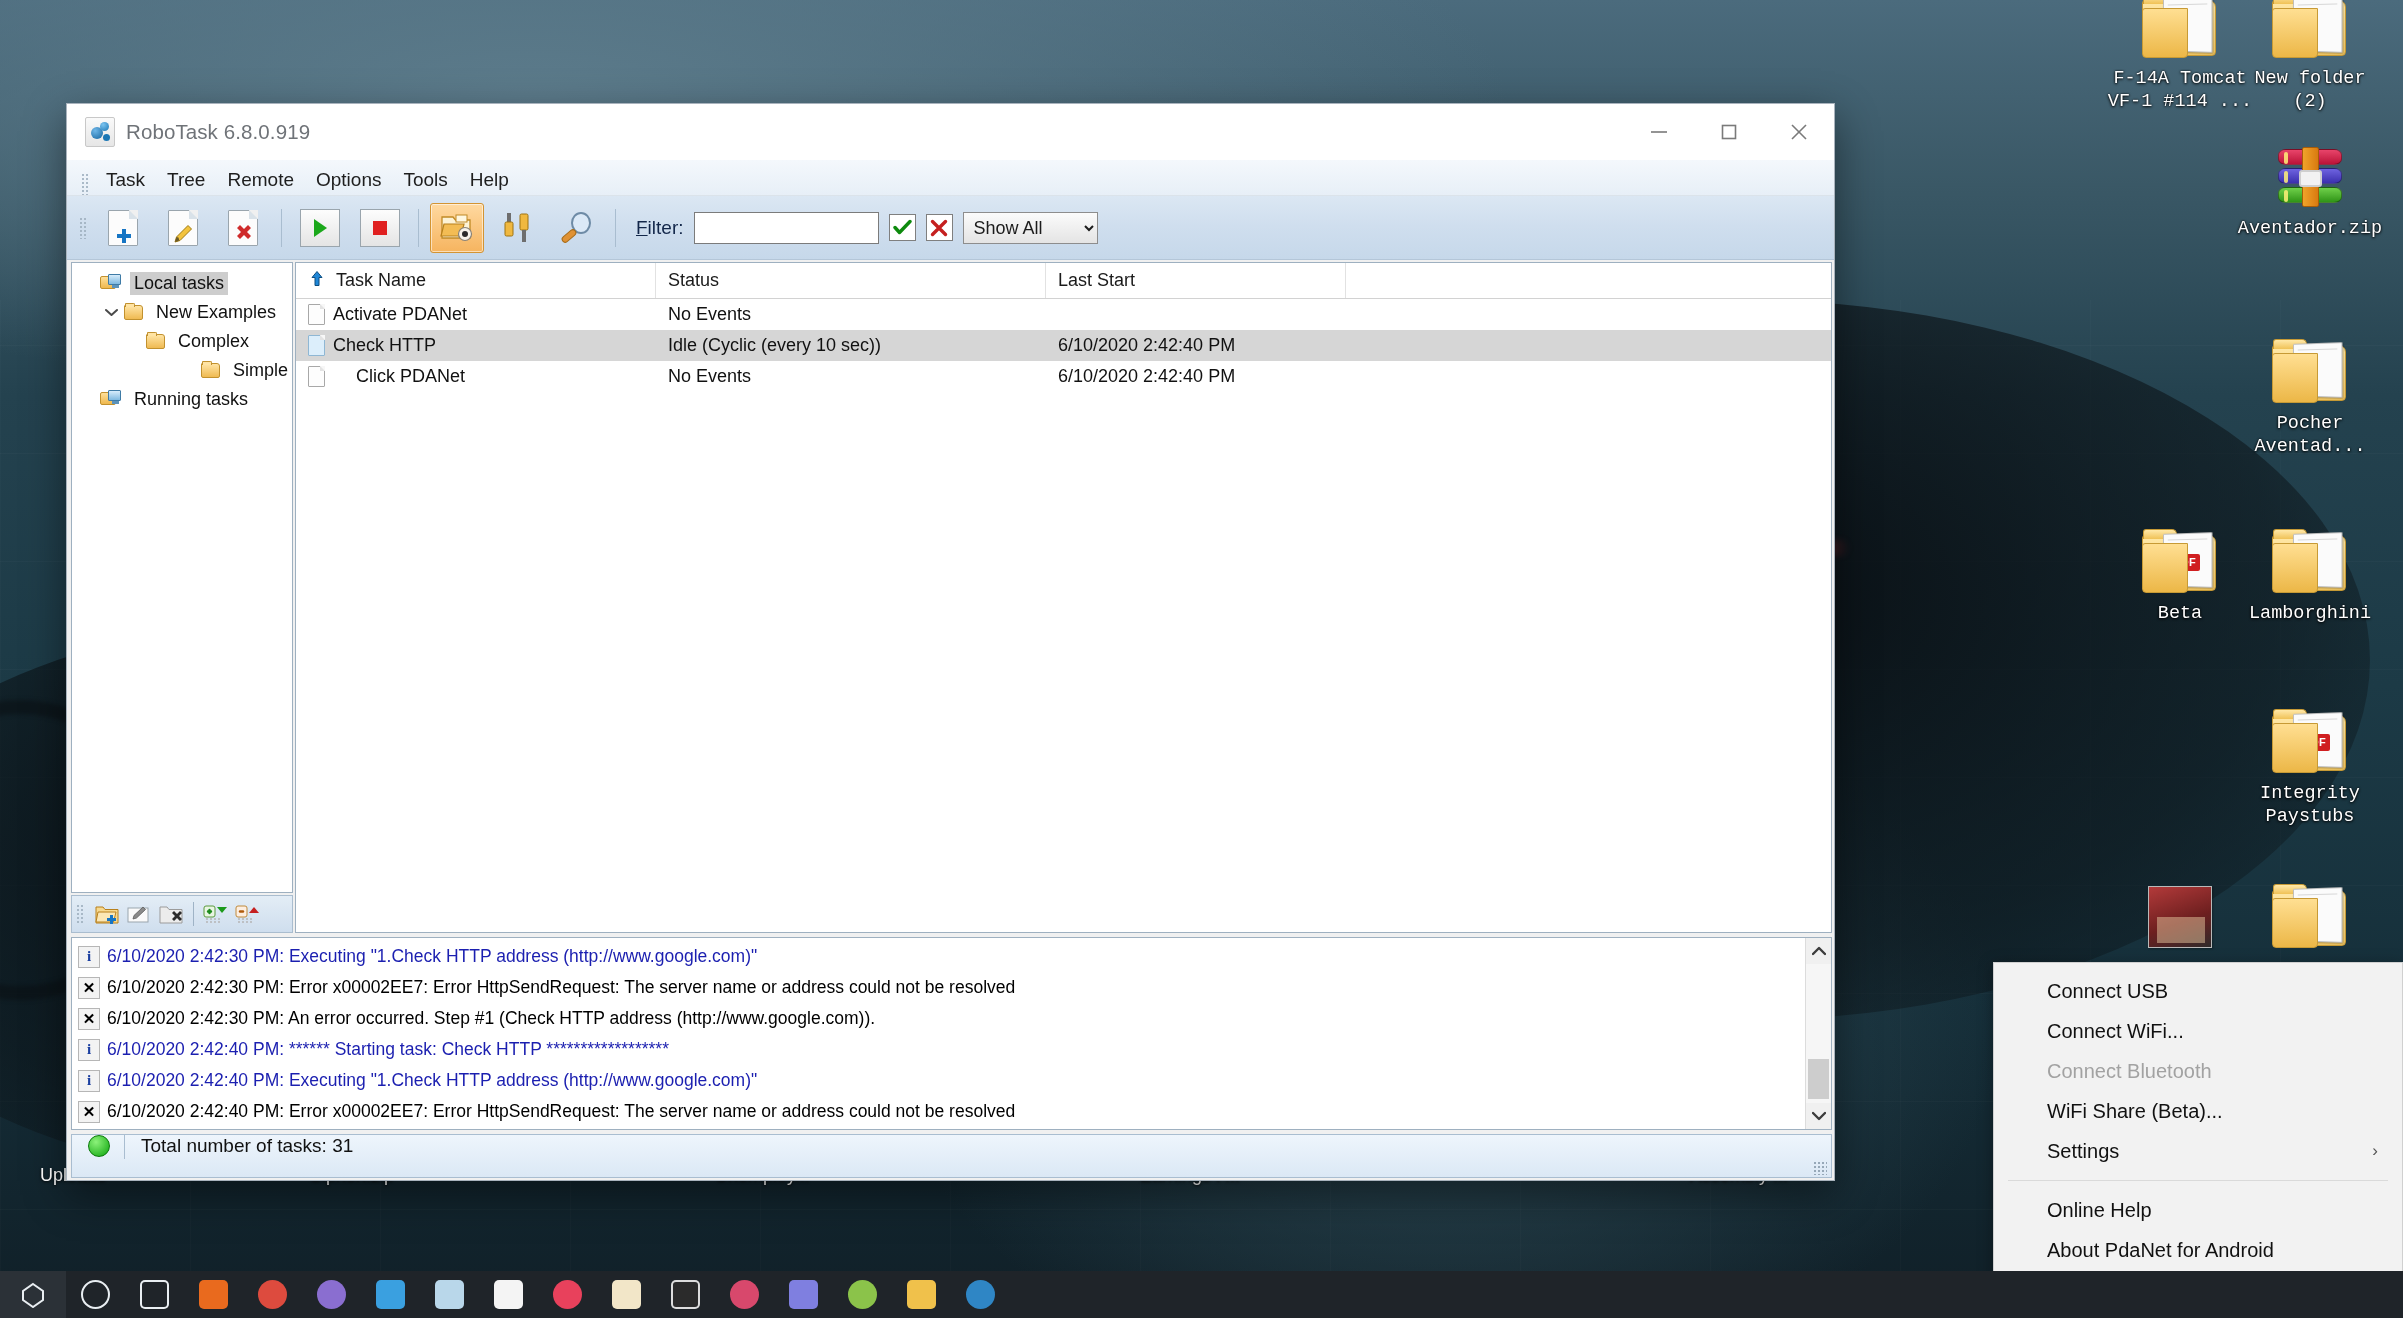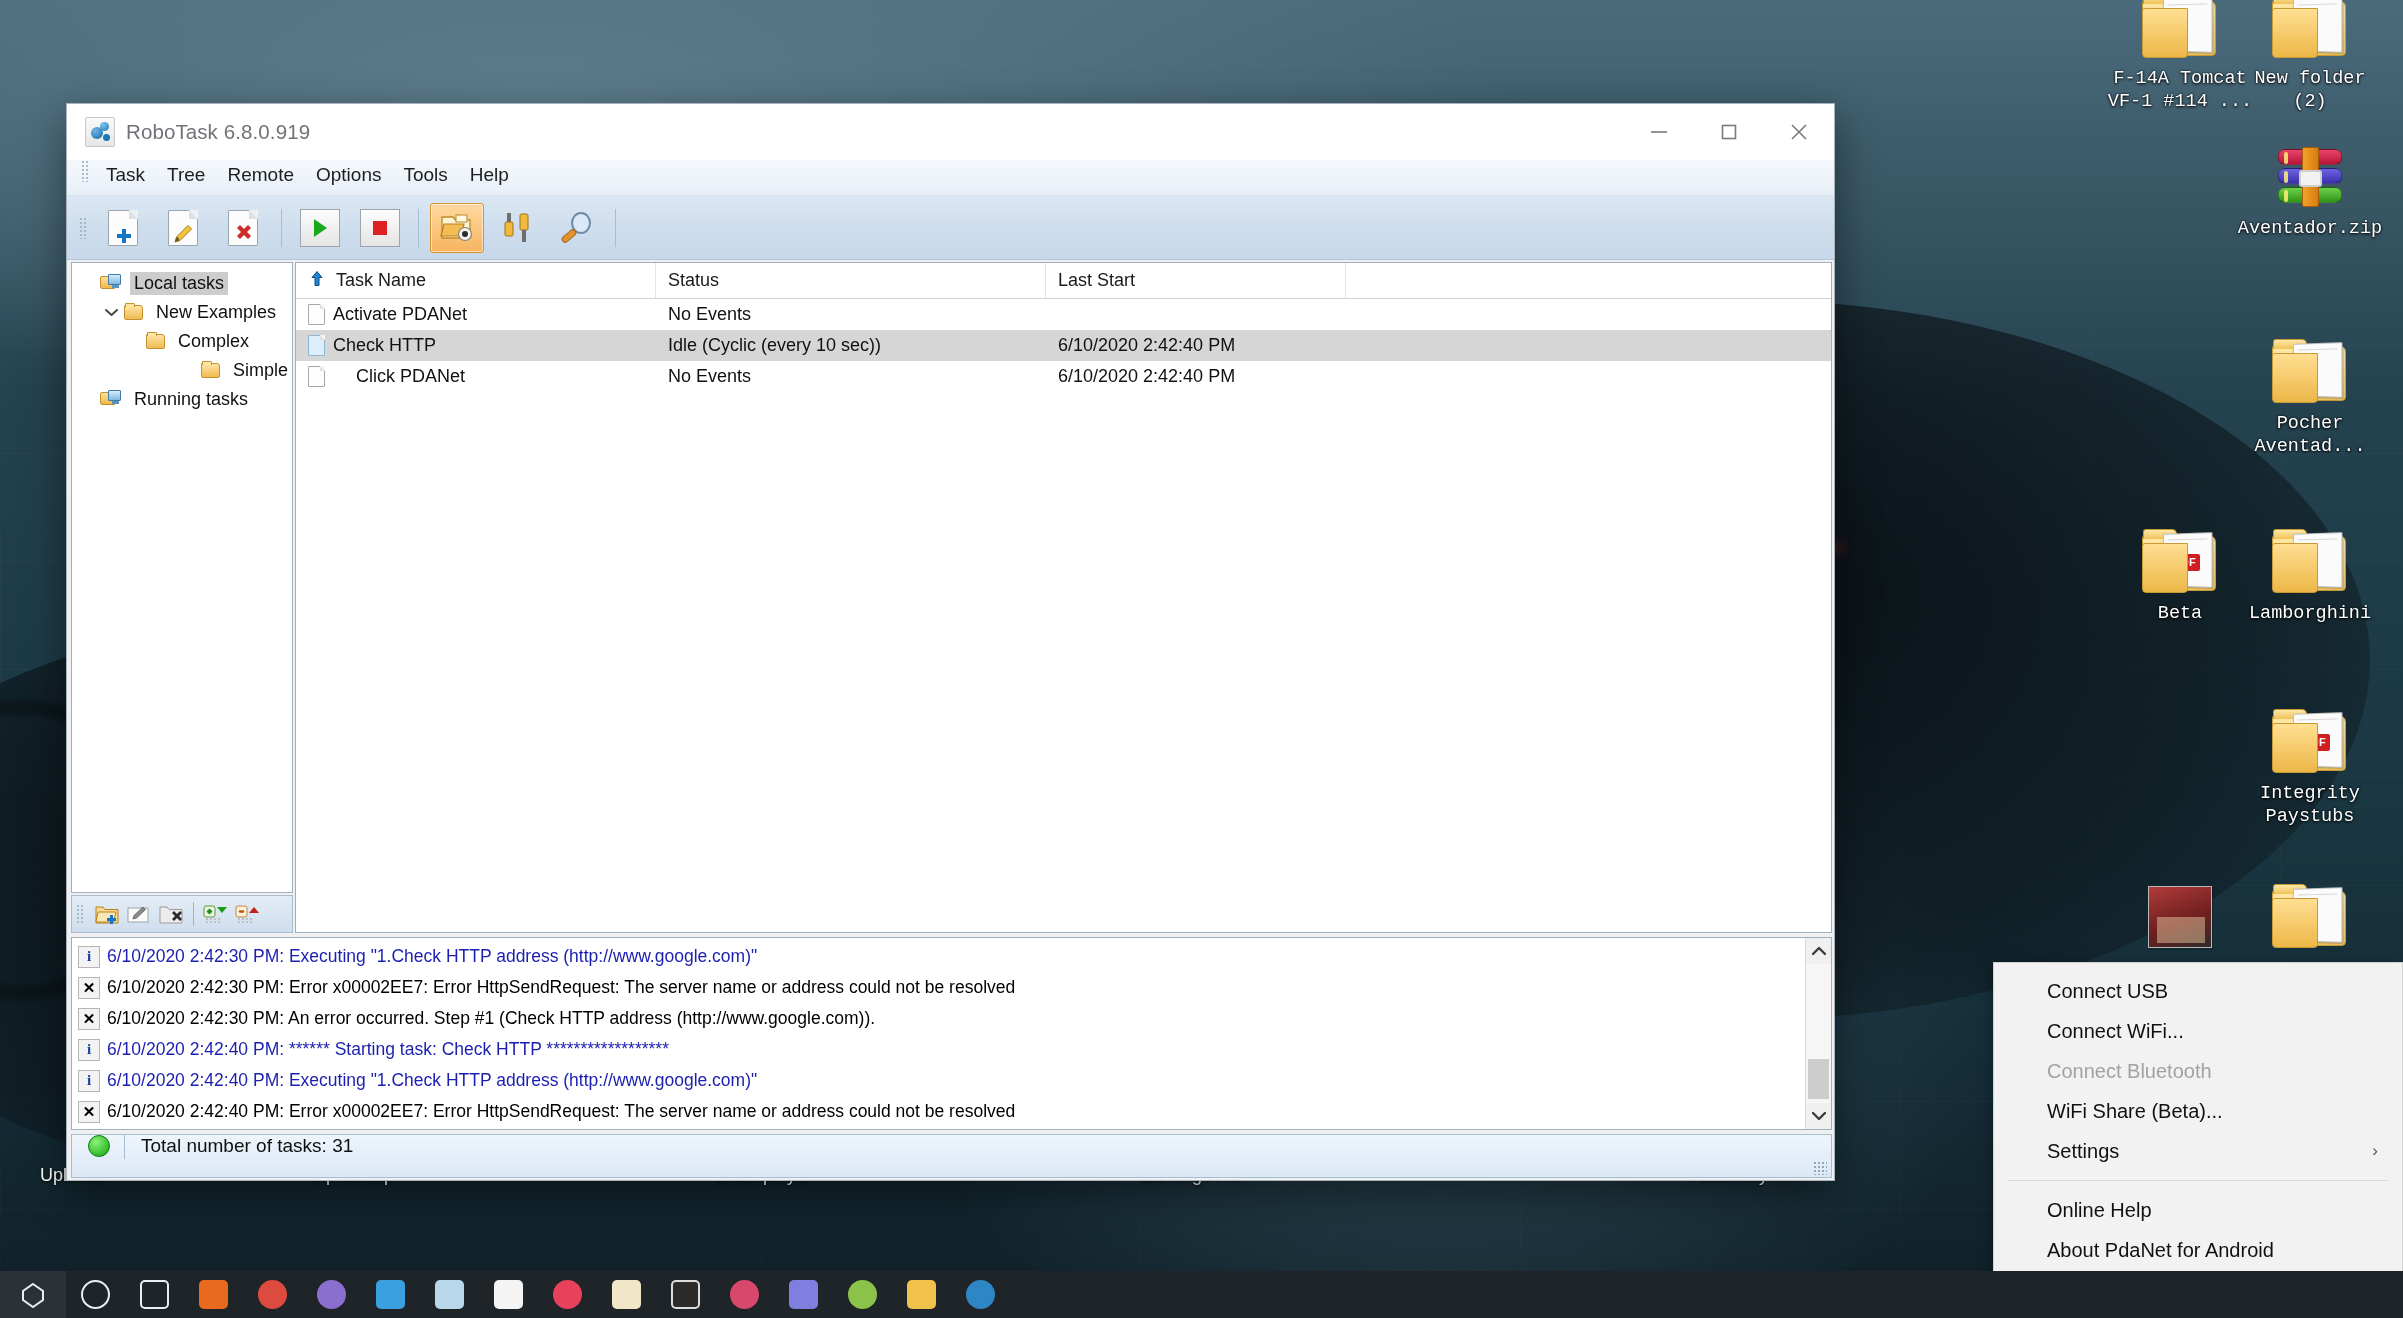--- a/index.html
+++ b/index.html
@@ -129,21 +129,21 @@
     box-shadow: 2px 11px 0 -1px #1b77b5;
   }
   .titlebar .title { font-size: 20.5px; color: #6f7378; letter-spacing:.1px; }
   .wctl { position:absolute; top:0; height:56px; width:70px; display:flex; align-items:center; justify-content:center; }
   .wctl svg { display:block; }
   #btn-min { right: 140px; } #btn-max { right: 70px; } #btn-close { right: 0; }
 
   .menubar {
     height: 36px; flex:0 0 36px;
     background: linear-gradient(180deg,#f4f8fc 0%, #e7eff7 100%);
-    display:flex; align-items:flex-start; padding-left: 14px;
+    display:flex; align-items:flex-end; padding-left: 14px;
     border-bottom: 1px solid #dbe3ea;
     position: relative;
   }
   .grip { width:8px; height:22px; margin-right:6px;
     background-image: radial-gradient(circle, #9fb0bf 1px, transparent 1.2px);
     background-size: 4px 4px; opacity:.85; }
   .menubar .mi { font-size: 19px; color:#1e1e1e; padding: 4px 11px; cursor: default; }
 
   .toolbar {
     height: 64px; flex:0 0 64px;
@@ -507,20 +507,35 @@
     </div>
     <div class="tbtn">
       <svg width="34" height="34" viewBox="0 0 34 34">
         <ellipse cx="21" cy="12" rx="9" ry="10" fill="#dbe9f7" stroke="#6e8ba6" stroke-width="2"></ellipse>
         <rect x="1" y="22" width="16" height="6" rx="3" transform="rotate(-40 9 25)" fill="#e09234" stroke="#a86c18"></rect>
       </svg>
     </div>
 
     <div class="tsep"></div>
 
+    <div class="filterwrap">
+      <span class="flabel"><u>F</u><span>ilter:</span></span>
+      <input id="filter-input" type="text" value="" style="">
+      <div class="mini-btn">
+        <svg width="19" height="17" viewBox="0 0 19 17">
+          <path d="M2 8.5l4.5 5L17 2.5" fill="none" stroke="#0d8a0d" stroke-width="3.4" stroke-linecap="round" stroke-linejoin="round"></path>
+        </svg>
+      </div>
+      <div class="mini-btn">
+        <svg width="18" height="18" viewBox="0 0 18 18">
+          <path d="M2.5 2.5L15.5 15.5M15.5 2.5L2.5 15.5" stroke="#c52020" stroke-width="3.4" stroke-linecap="round"></path>
+        </svg>
+      </div>
+      <select id="filter-select"><option>Show All</option><option>Enabled only</option><option>Disabled only</option></select>
+    </div>
   </div>
 
   <div class="body">
     <div class="leftpane">
       <div class="treebox">
         <div class="tree" id="tree">
             <div class="trow sel" style="padding-left: 0px;">
               <div class="tw"></div>
               <div class="ico">
                 <span class="pcico">

